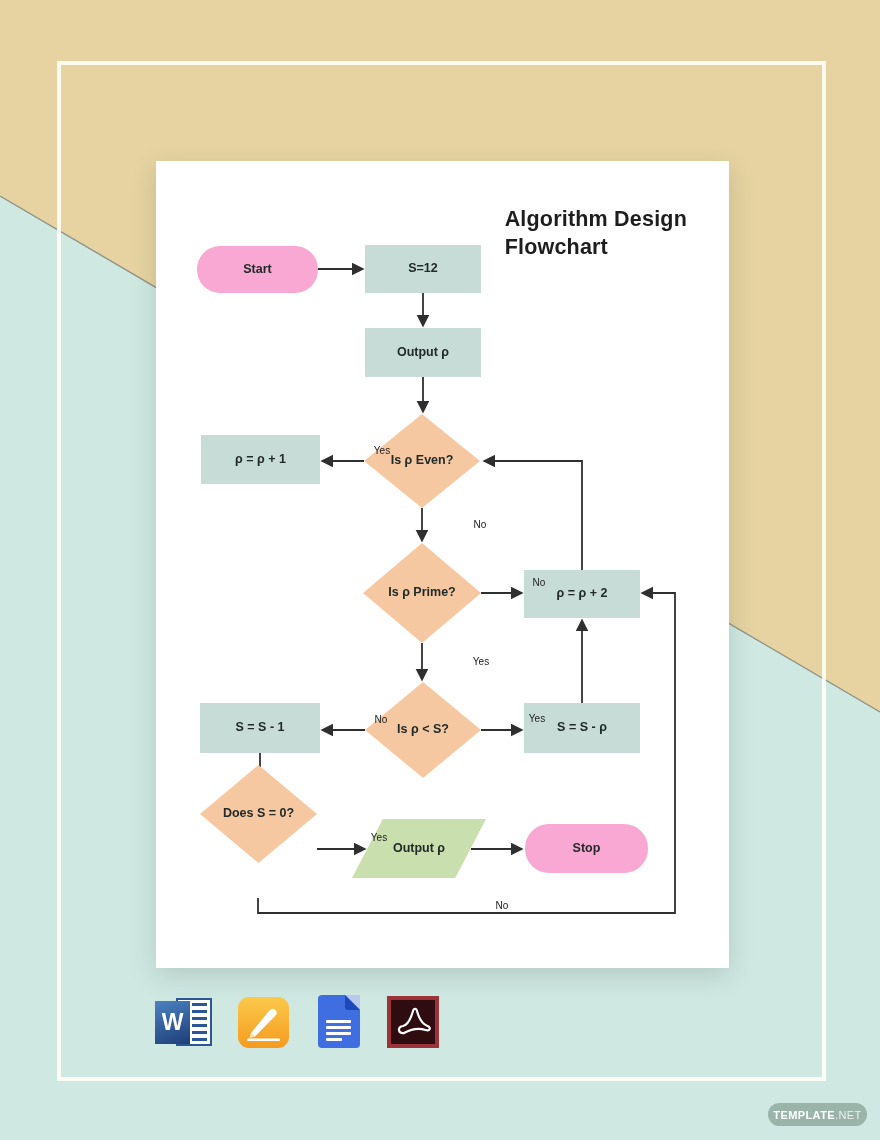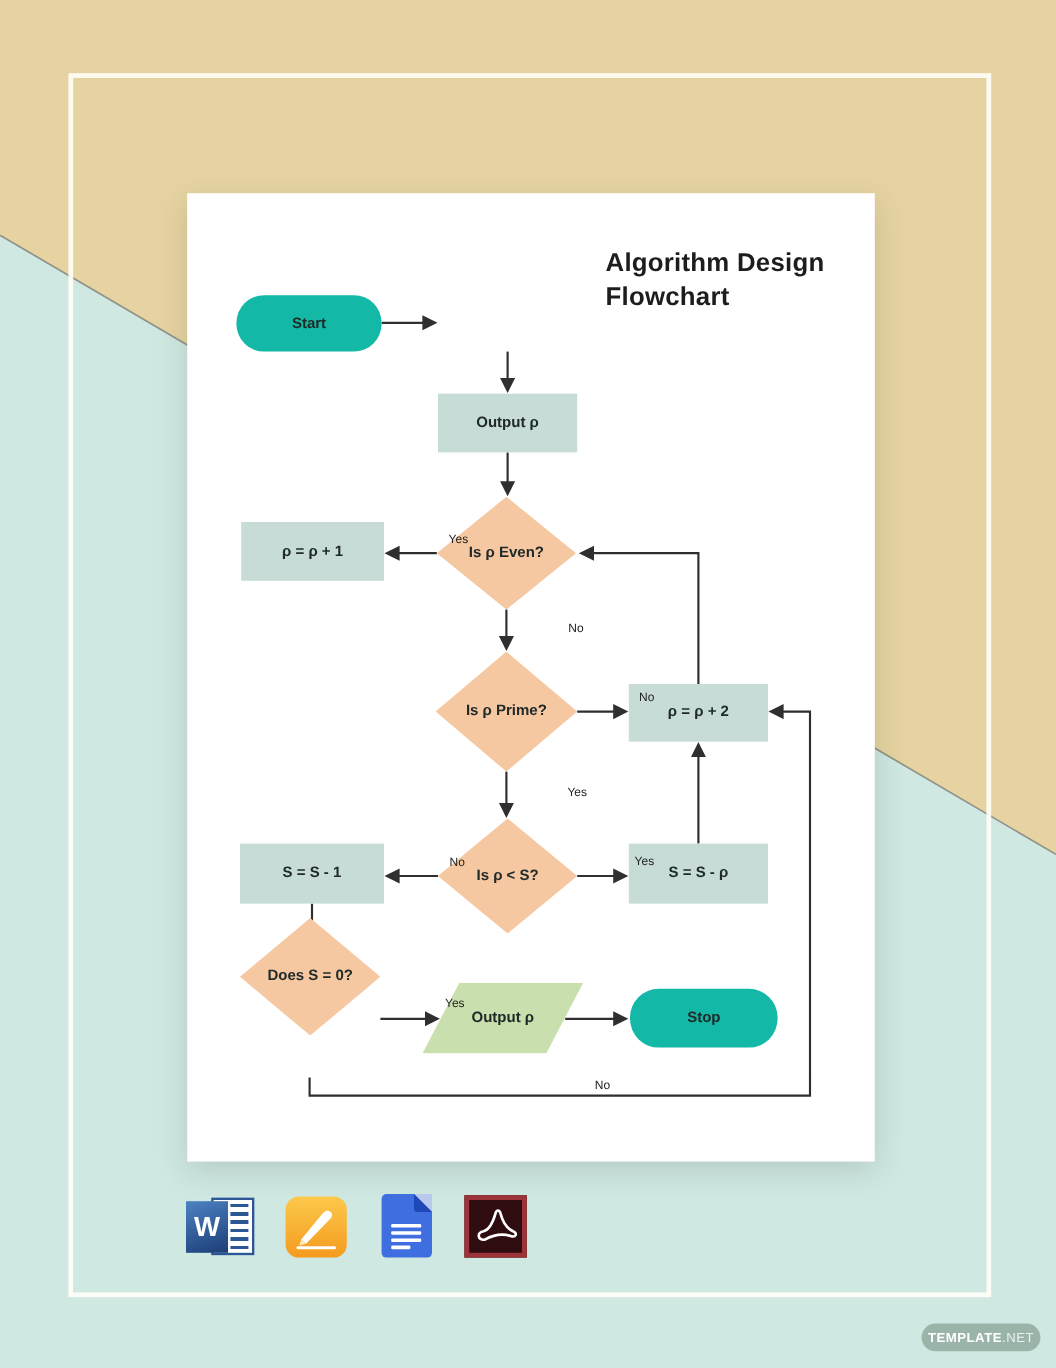--- a/index.html
+++ b/index.html
@@ -10,21 +10,21 @@
          border:4px solid rgba(255,253,246,0.92);box-sizing:border-box;}
   .page{position:absolute;left:156px;top:161px;width:573px;height:807px;
         background:#ffffff;box-shadow:0 8px 24px rgba(60,70,60,0.18);}
   .page-title{position:absolute;top:44px;right:42px;text-align:left;
         font-size:21.5px;font-weight:bold;line-height:28px;color:#1d1d1d;letter-spacing:0.2px;}
   .connectors{position:absolute;left:0;top:0;}
   .node{position:absolute;display:flex;align-items:center;justify-content:center;
         font-weight:bold;font-size:12.5px;color:#202a28;text-align:center;line-height:1.1;}
   .process{background:#c8dcd7;}
   .decision{background:#f6c8a2;clip-path:polygon(50% 0,100% 50%,50% 100%,0 50%);}
-  .terminator{background:#14b8a6;}
+  .terminator{background:#f9a8d4;}
   .io{background:#c9dfad;clip-path:polygon(23% 0,100% 0,77% 100%,0 100%);}
   .elabel{position:absolute;transform:translate(-50%,-50%);font-size:10px;
         font-weight:normal;color:#222;white-space:nowrap;margin-left:37px;}
   
   .icon{position:absolute;}
   .word-page{position:absolute;right:0;top:1px;width:36px;height:48px;background:#fff;
         border:2px solid #2b5797;box-sizing:border-box;}
   .word-lines{position:absolute;left:14px;right:3px;top:3px;bottom:3px;
         background:repeating-linear-gradient(#2b5797 0 3px,#ffffff 3px 7px);}
   .word-panel{position:absolute;left:0;top:4px;width:35px;height:43px;
@@ -83,20 +83,23 @@
         <path d="M426 409 V300 H330" marker-end="url(#ah)"></path>
         <path d="M104 592 V635" marker-end="url(#ah)"></path>
         <path d="M161 688 H207" marker-end="url(#ah)"></path>
         <path d="M315 688 H364" marker-end="url(#ah)"></path>
         <path d="M102 737 V752 H519 V432 H488" marker-end="url(#ah)"></path>
       </g>
     </svg>
 
     <div class="node terminator" style="left:41px;top:85px;width:121px;height:47px;border-radius:23px;">
       <span>Start</span>
+    </div>
+    <div class="node process" style="left:209px;top:84px;width:116px;height:48px;">
+      <span>S=12</span>
     </div>
     <div class="node process" style="left:209px;top:167px;width:116px;height:49px;">
       <span>Output ρ</span>
     </div>
     <div class="node decision" style="left:208px;top:253px;width:116px;height:94px;">
       <span>Is ρ Even?</span>
     </div>
     <div class="node process" style="left:45px;top:274px;width:119px;height:49px;">
       <span>ρ = ρ + 1</span>
     </div>

